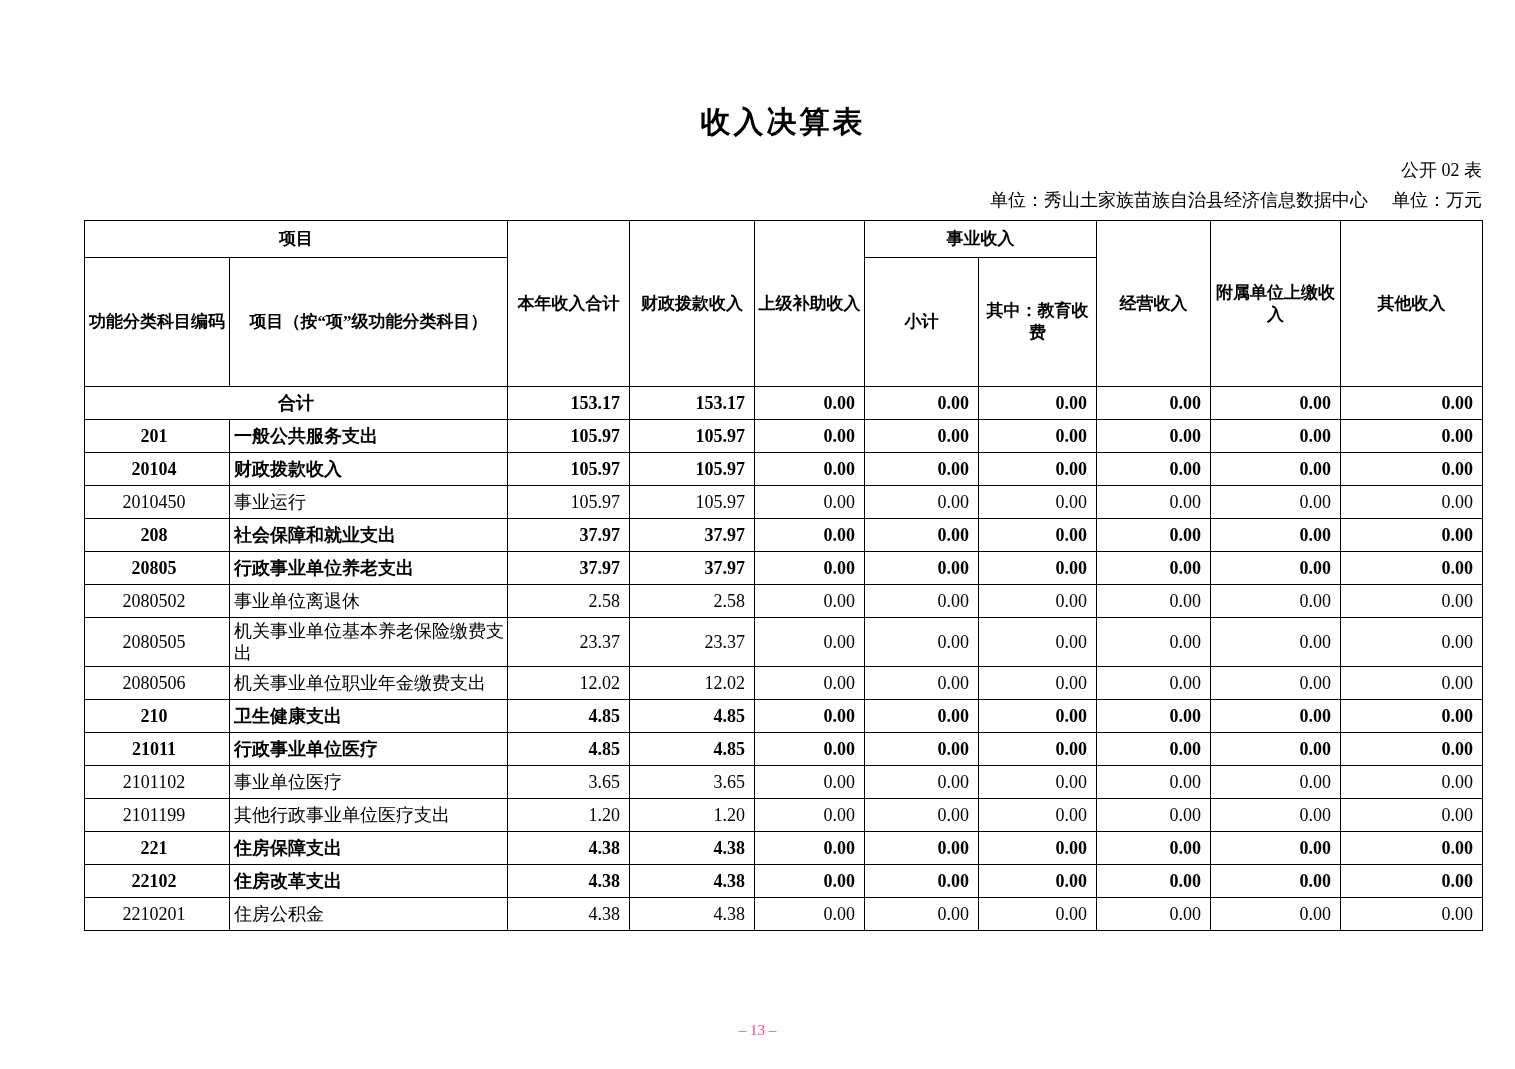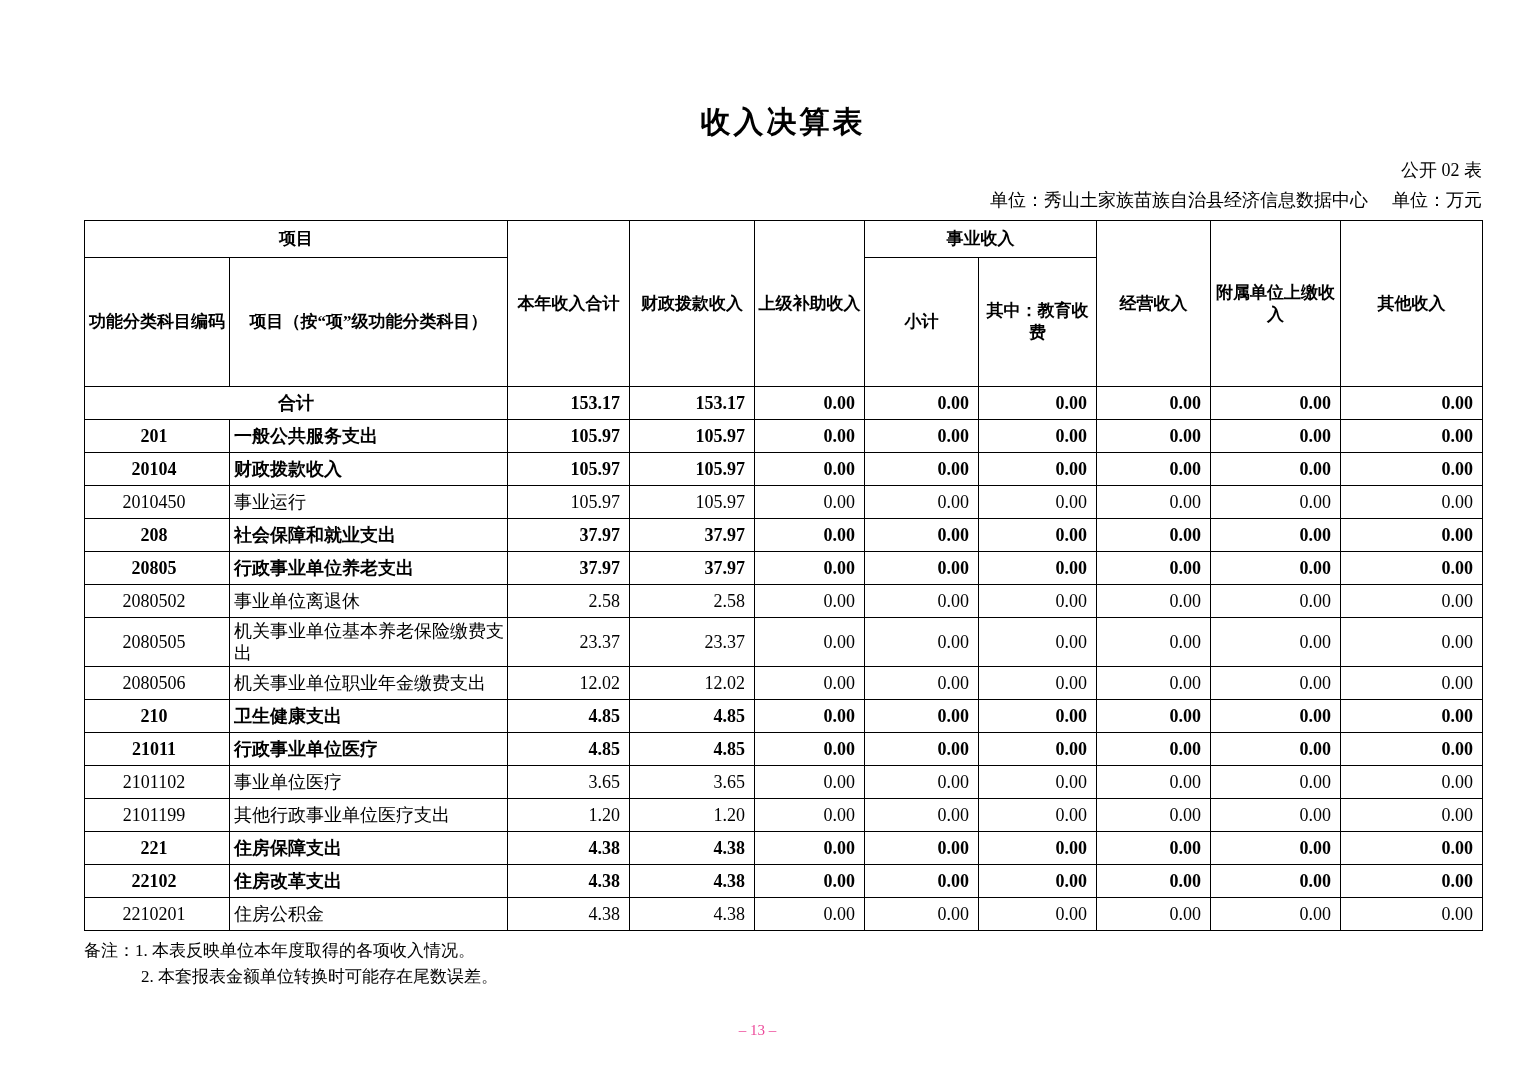--- a/index.html
+++ b/index.html
@@ -317,20 +317,16 @@
           <td class="cell-num">0.00</td>
           <td class="cell-num">0.00</td>
           <td class="cell-num">0.00</td>
           <td class="cell-num">0.00</td>
           <td class="cell-num">0.00</td>
           <td class="cell-num">0.00</td>
         </tr>
       </tbody>
   </table>
 
-  <div class="notes">
-    <div class="note-line-1">备注：1. 本表反映单位本年度取得的各项收入情况。</div>
-    <div class="note-line-2">2. 本套报表金额单位转换时可能存在尾数误差。</div>
-  </div>
 
 </div>
 
 <div class="page-number">–  13  –</div>
 
 </body></html>

